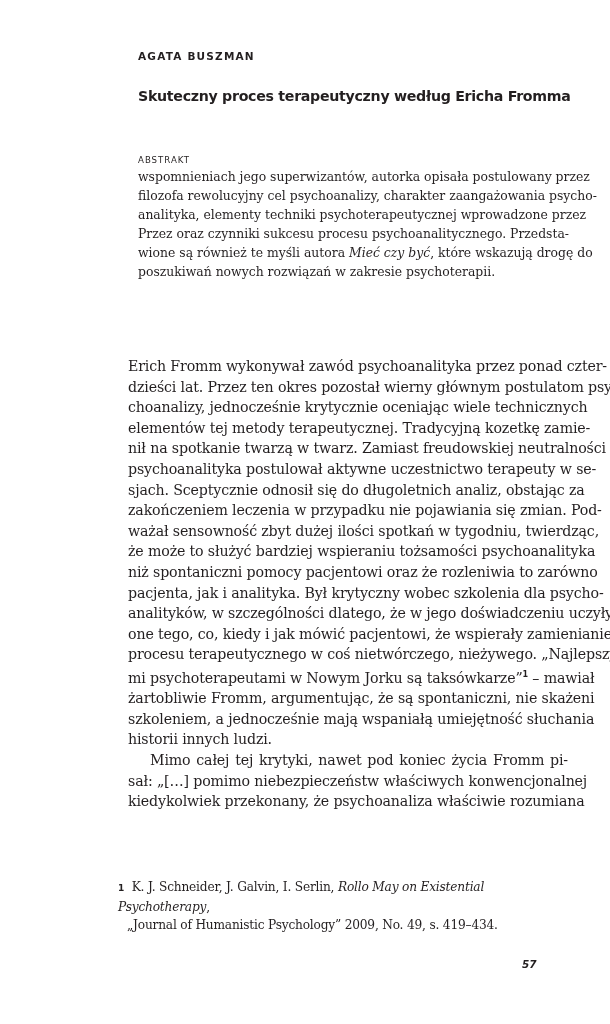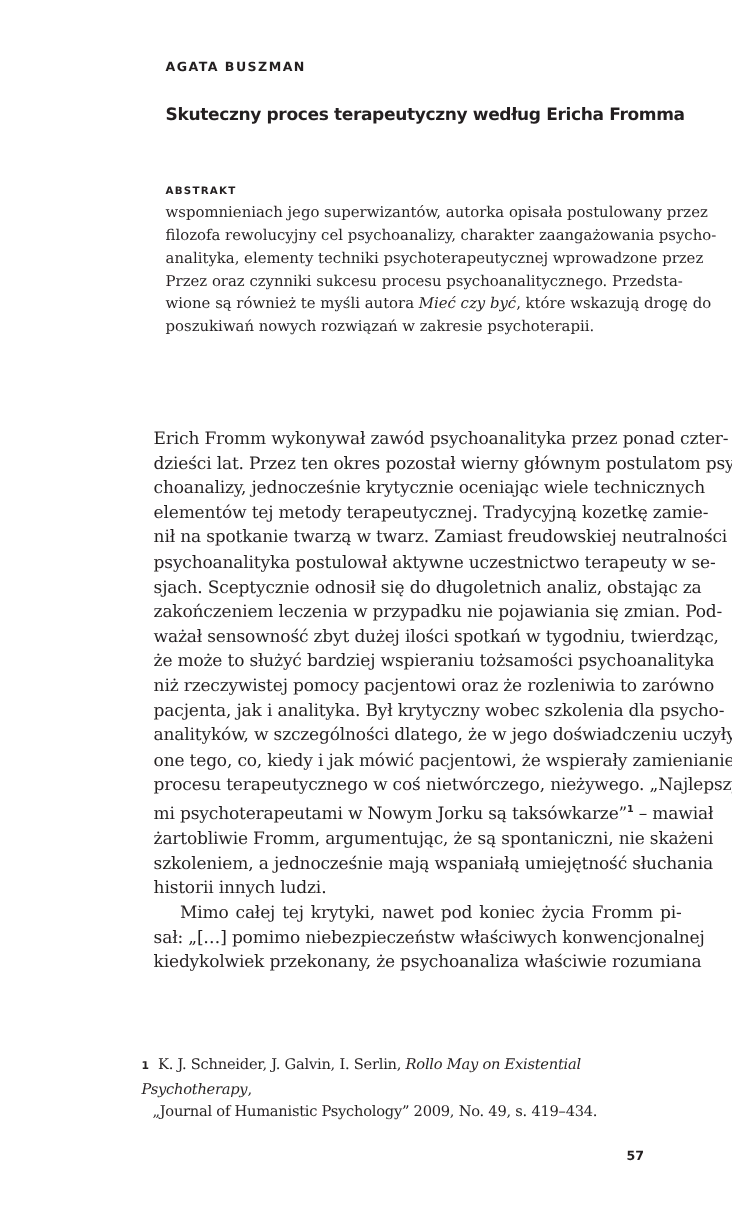--- a/index.html
+++ b/index.html
@@ -1,29 +1,29 @@
 <!DOCTYPE html>
 <html><head>
 <meta charset="utf-8">
 <style>
   html, body { margin: 0; padding: 0; background: #ffffff; }
   body { width: 610px; height: 1024px; position: relative; overflow: hidden; color: #231f20; }
   .author { position: absolute; left: 138px; top: 50px; font-family: "DejaVu Sans", sans-serif; font-weight: bold; font-size: 10.5px; letter-spacing: 1.2px; }
   .title { position: absolute; left: 138px; top: 88px; font-family: "DejaVu Sans", sans-serif; font-weight: bold; font-size: 14.2px; letter-spacing: -0.3px; }
-  .abstract-label { position: absolute; left: 138px; top: 155px; font-family: "DejaVu Sans", sans-serif; font-weight: bold; font-size: 8.6px; letter-spacing: 1px; text-align: center; }
+  .abstract-label { position: absolute; left: 138px; top: 155px; font-family: "DejaVu Sans", sans-serif; font-weight: normal; font-size: 8.6px; letter-spacing: 1px; text-align: center; }
   .abstract { position: absolute; left: 138px; top: 168px; width: 420px; font-family: "DejaVu Serif", serif; font-size: 12.4px; line-height: 18.9px; }
   .abstract .ln, .body .ln { display: block; white-space: nowrap; text-align: justify; text-align-last: justify; }
   .abstract .ln.last, .body .ln.last { text-align-last: left; }
   .body { position: absolute; left: 128px; top: 356px; width: 440px; font-family: "DejaVu Serif", serif; font-size: 14.2px; line-height: 20.6px; letter-spacing: -0.15px; }
   .body .ln.indent { padding-left: 22px; }
   sup { font-family: "DejaVu Sans", sans-serif; font-weight: bold; font-size: 8px; }
   .footnote { position: absolute; left: 118px; top: 878px; width: 440px; font-family: "DejaVu Serif", serif; font-size: 12.2px; line-height: 18.5px; letter-spacing: -0.2px; }
   .fn-num { font-family: "DejaVu Sans", sans-serif; font-weight: bold; font-size: 9px; display: inline-block; width: 10px; }
   .fn-line2 { padding-left: 9px; display: block; }
-  .page-number { position: absolute; left: 522px; top: 958px; font-family: "DejaVu Sans", sans-serif; font-weight: bold; font-size: 10.5px; }
+  .page-number { position: absolute; left: 522px; top: 958px; font-family: "DejaVu Sans", sans-serif; font-weight: bold; font-size: 10.5px; font-style: italic; }
 </style>
 </head>
 <body>
 
 <div class="author">AGATA BUSZMAN</div>
 <div class="title">Skuteczny proces terapeutyczny według Ericha Fromma</div>
 
 <div class="abstract-label">ABSTRAKT</div>
 <div class="abstract">
   <span class="ln">wspomnieniach jego superwizantów, autorka opisała postulowany przez</span>
@@ -38,21 +38,21 @@
   <span class="ln">Erich Fromm wykonywał zawód psychoanalityka przez ponad czter-</span>
   <span class="ln">dzieści lat. Przez ten okres pozostał wierny głównym postulatom psy-</span>
   <span class="ln">choanalizy, jednocześnie krytycznie oceniając wiele technicznych</span>
   <span class="ln">elementów tej metody terapeutycznej. Tradycyjną kozetkę zamie-</span>
   <span class="ln">nił na spotkanie twarzą w twarz. Zamiast freudowskiej neutralności</span>
   <span class="ln">psychoanalityka postulował aktywne uczestnictwo terapeuty w se-</span>
   <span class="ln">sjach. Sceptycznie odnosił się do długoletnich analiz, obstając za</span>
   <span class="ln">zakończeniem leczenia w przypadku nie pojawiania się zmian. Pod-</span>
   <span class="ln">ważał sensowność zbyt dużej ilości spotkań w tygodniu, twierdząc,</span>
   <span class="ln">że może to służyć bardziej wspieraniu tożsamości psychoanalityka</span>
-  <span class="ln">niż rzeczywistej pomocy pacjentowi oraz że rozleniwia to zarówno</span>
+  <span class="ln">niż spontaniczni pomocy pacjentowi oraz że rozleniwia to zarówno</span>
   <span class="ln">pacjenta, jak i analityka. Był krytyczny wobec szkolenia dla psycho-</span>
   <span class="ln">analityków, w szczególności dlatego, że w jego doświadczeniu uczyły</span>
   <span class="ln">one tego, co, kiedy i jak mówić pacjentowi, że wspierały zamienianie</span>
   <span class="ln">procesu terapeutycznego w coś nietwórczego, nieżywego. „Najlepszy-</span>
   <span class="ln"><span>mi psychoterapeutami w Nowym Jorku są taksówkarze”</span><sup>1</sup><span> – mawiał</span></span>
   <span class="ln">żartobliwie Fromm, argumentując, że są spontaniczni, nie skażeni</span>
   <span class="ln">szkoleniem, a jednocześnie mają wspaniałą umiejętność słuchania</span>
   <span class="ln last">historii innych ludzi.</span>
   <span class="ln indent">Mimo całej tej krytyki, nawet pod koniec życia Fromm pi-</span>
   <span class="ln">sał: „[…] pomimo niebezpieczeństw właściwych konwencjonalnej</span>

